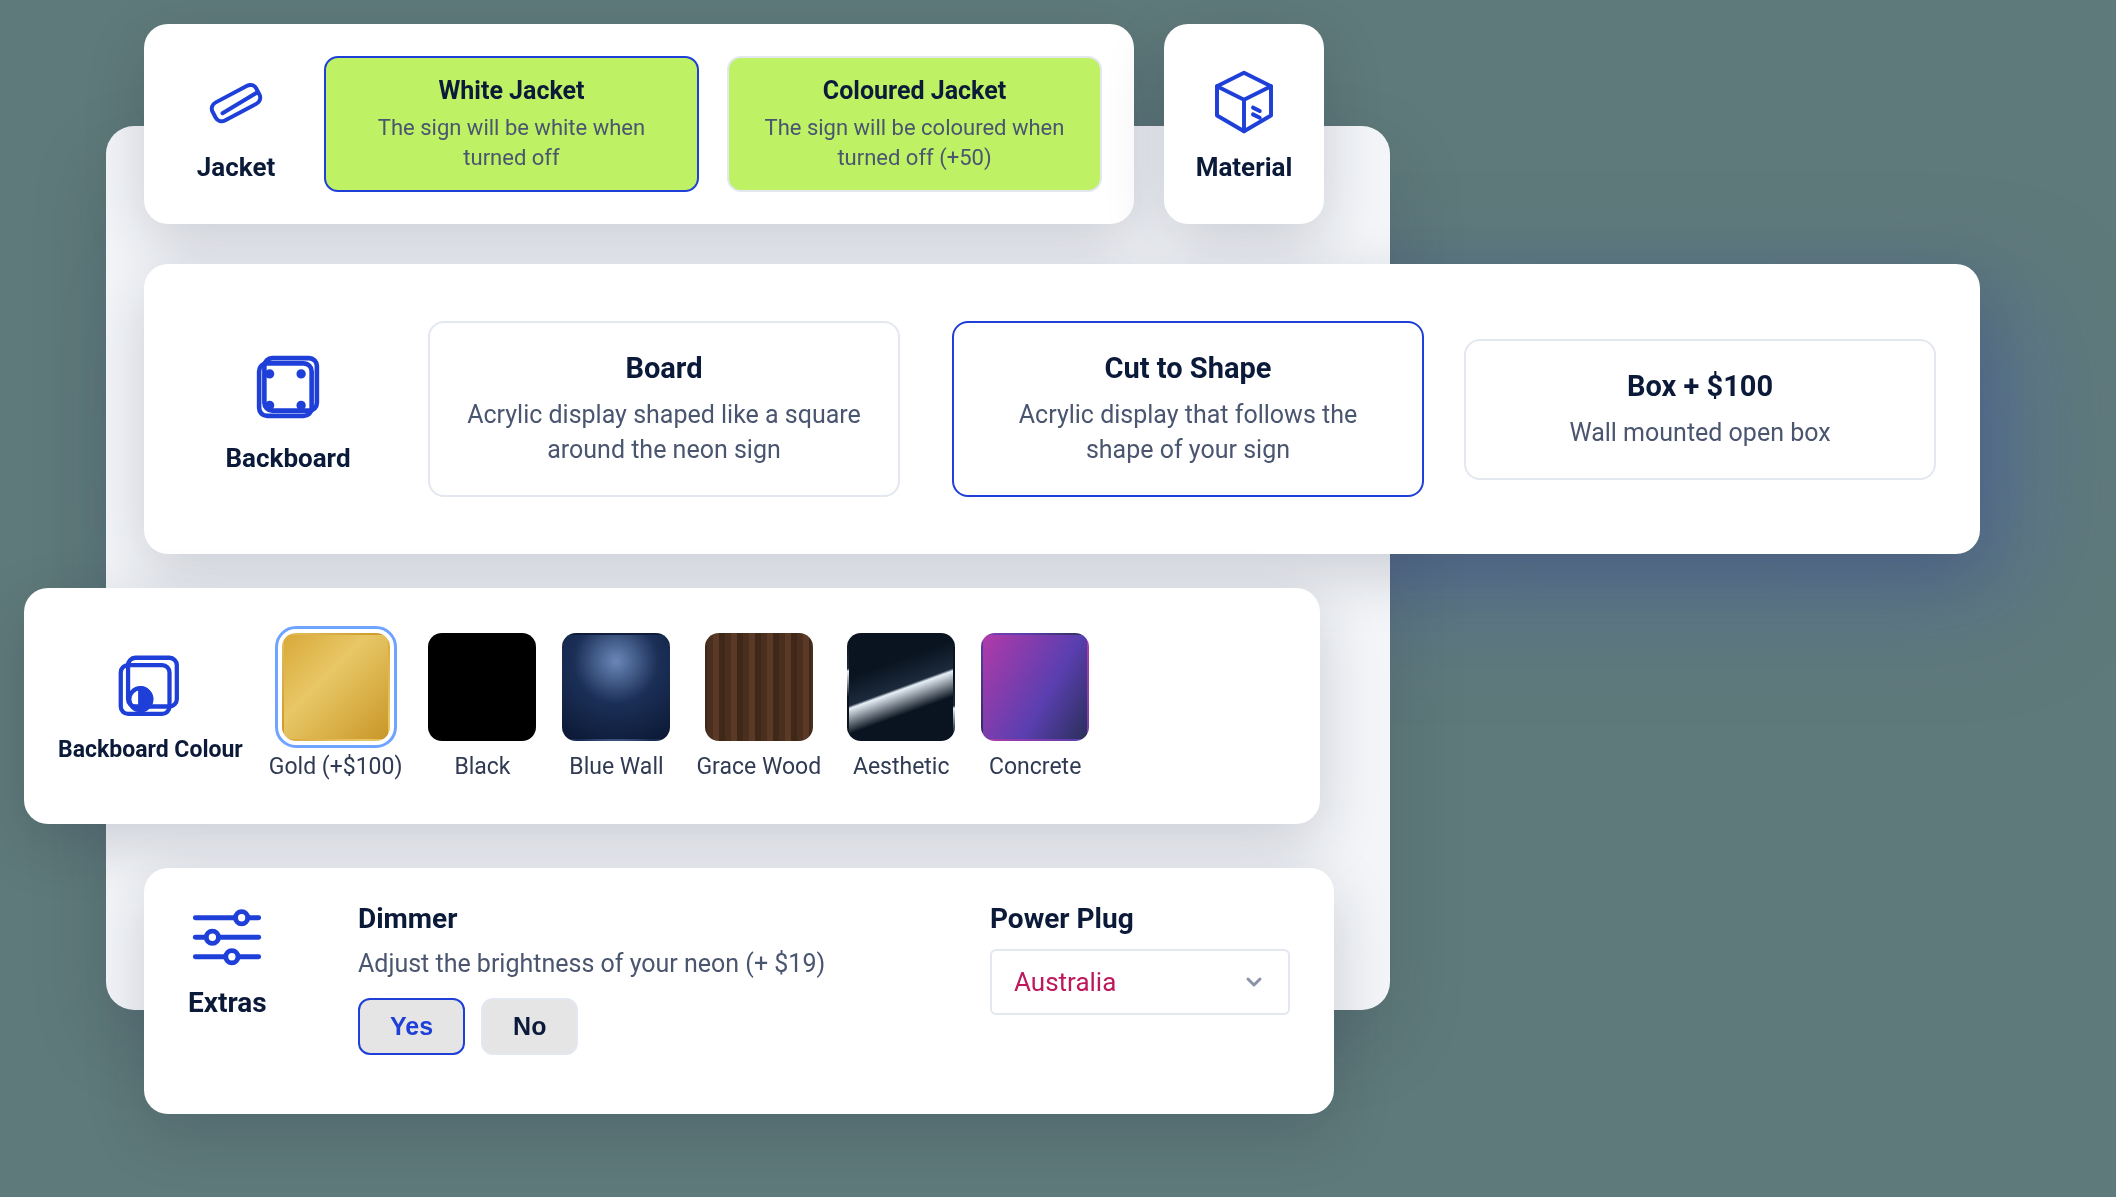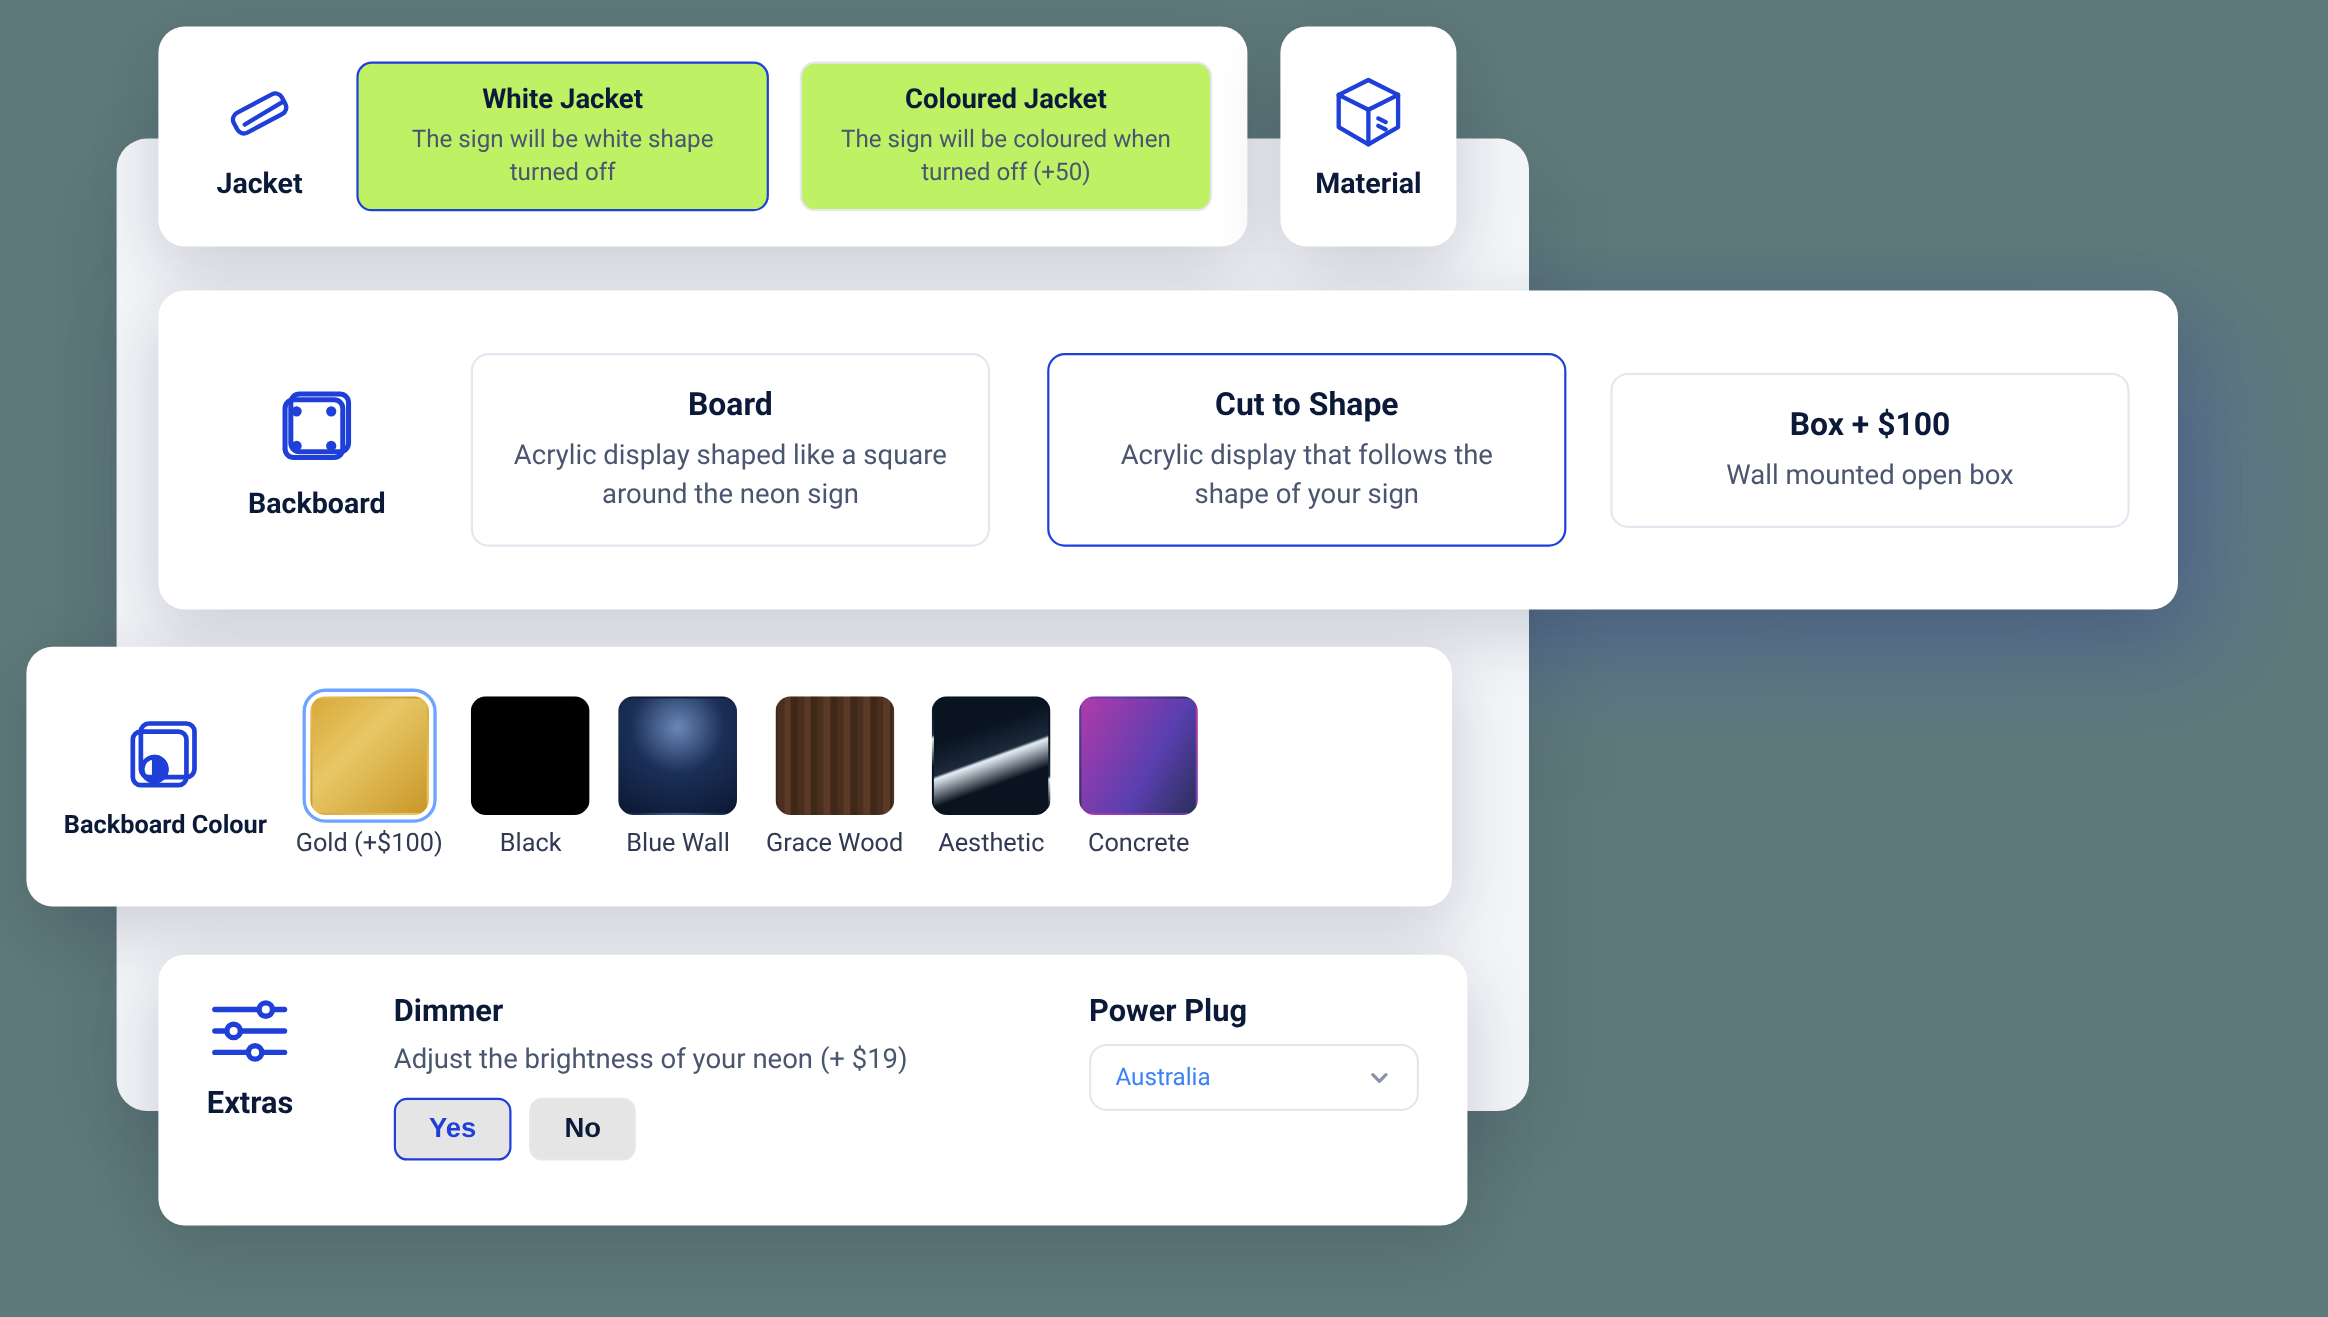--- a/index.html
+++ b/index.html
@@ -133,23 +133,23 @@
   .yn { display:flex; gap:16px; margin-top:6px; }
   .yn button {
     border:2px solid #e3e7ef; background:#e5e5e5; border-radius:12px;
     padding: 12px 30px; font-size:25px; font-weight:600; color:#0c1a3a; cursor:pointer;
   }
   .yn button.selected { border-color:#1e3fd8; color:#1e3fd8; }
 
   .plug-block { min-width: 300px; display:flex; flex-direction:column; gap:14px; }
   .plug-block .t { font-weight:700; font-size:28px; color:#0c1a3a; }
   .select {
-    border:2px solid #e3e7ef; border-radius:16px; background:#fff;
+    border:2px solid #e3e7ef; border-radius:6px; background:#fff;
     padding: 16px 22px; display:flex; align-items:center; justify-content:space-between;
-    font-size:22px; color:#3b82f6; cursor:pointer; gap:16px;
+    font-size:26px; color:#be185d; cursor:pointer; gap:16px;
   }
   .chev { width:24px; height:24px; color:#8a93a8; }
 
   svg { display:block; }
 </style>
 </head>
 <body>
 
 <div class="stage">
   <div class="panel-bg"></div>
@@ -159,21 +159,21 @@
       <div class="icon-box">
         <svg viewBox="0 0 64 64" fill="none" stroke="currentColor" stroke-width="3.5" stroke-linejoin="round" stroke-linecap="round">
           <rect x="10" y="24" width="44" height="18" rx="6" transform="rotate(-28 32 33)"></rect>
           <line x1="20" y1="42" x2="50" y2="24"></line>
         </svg>
       </div>
       <div class="lbl">Jacket</div>
     </div>
     <div class="opt selected">
       <div class="t">White Jacket</div>
-      <div class="d">The sign will be white shape turned off</div>
+      <div class="d">The sign will be white when turned off</div>
     </div>
     <div class="opt">
       <div class="t">Coloured Jacket</div>
       <div class="d">The sign will be coloured when turned off (+50)</div>
     </div>
   </div>
 
   <div class="card material-card">
     <div class="icon-box">
       <svg viewBox="0 0 64 64" fill="none" stroke="currentColor" stroke-width="3.5" stroke-linejoin="round" stroke-linecap="round">

